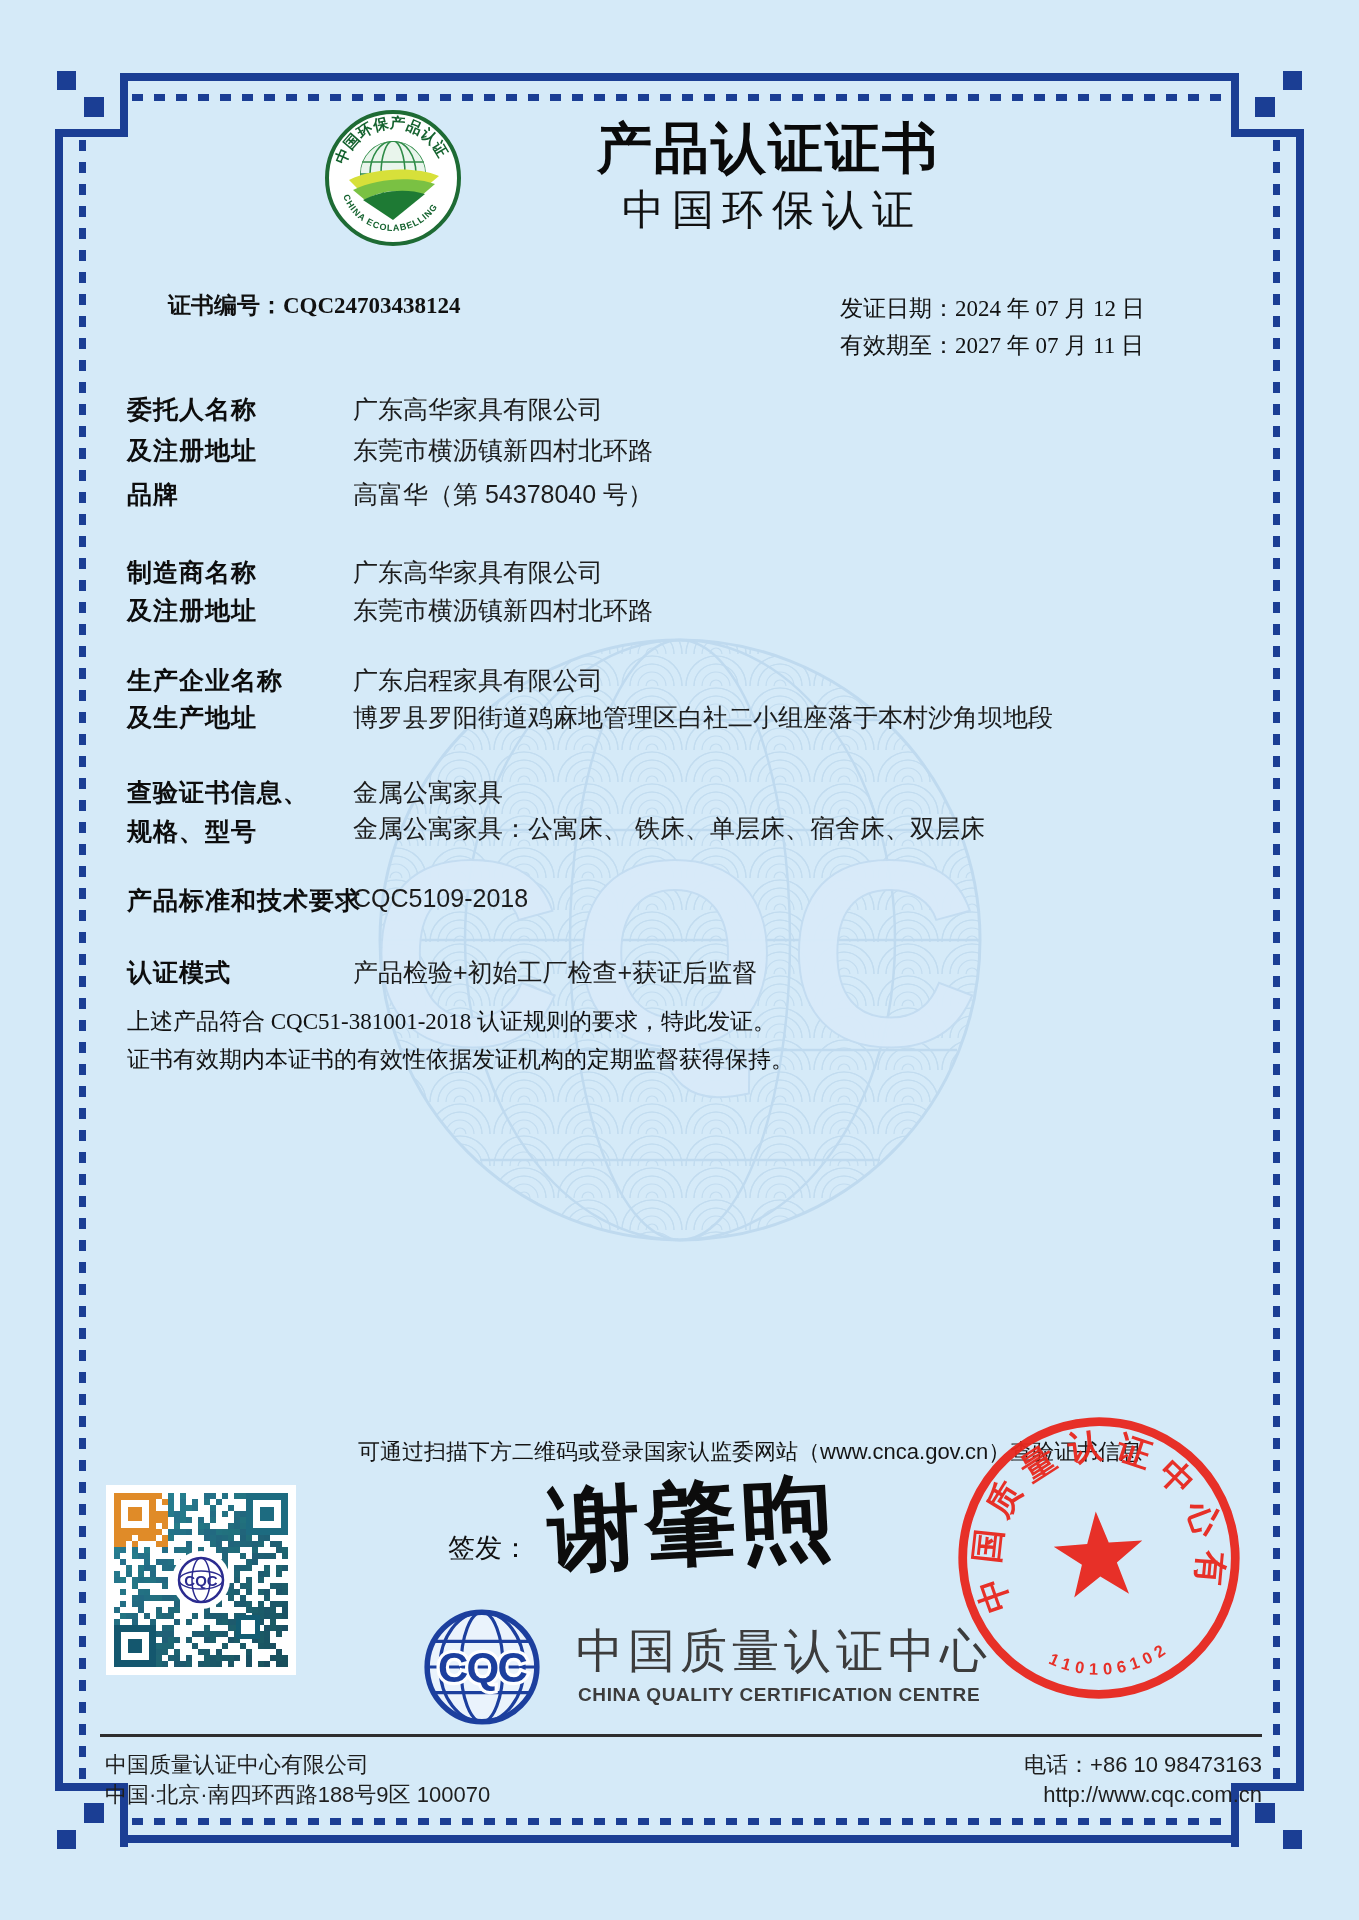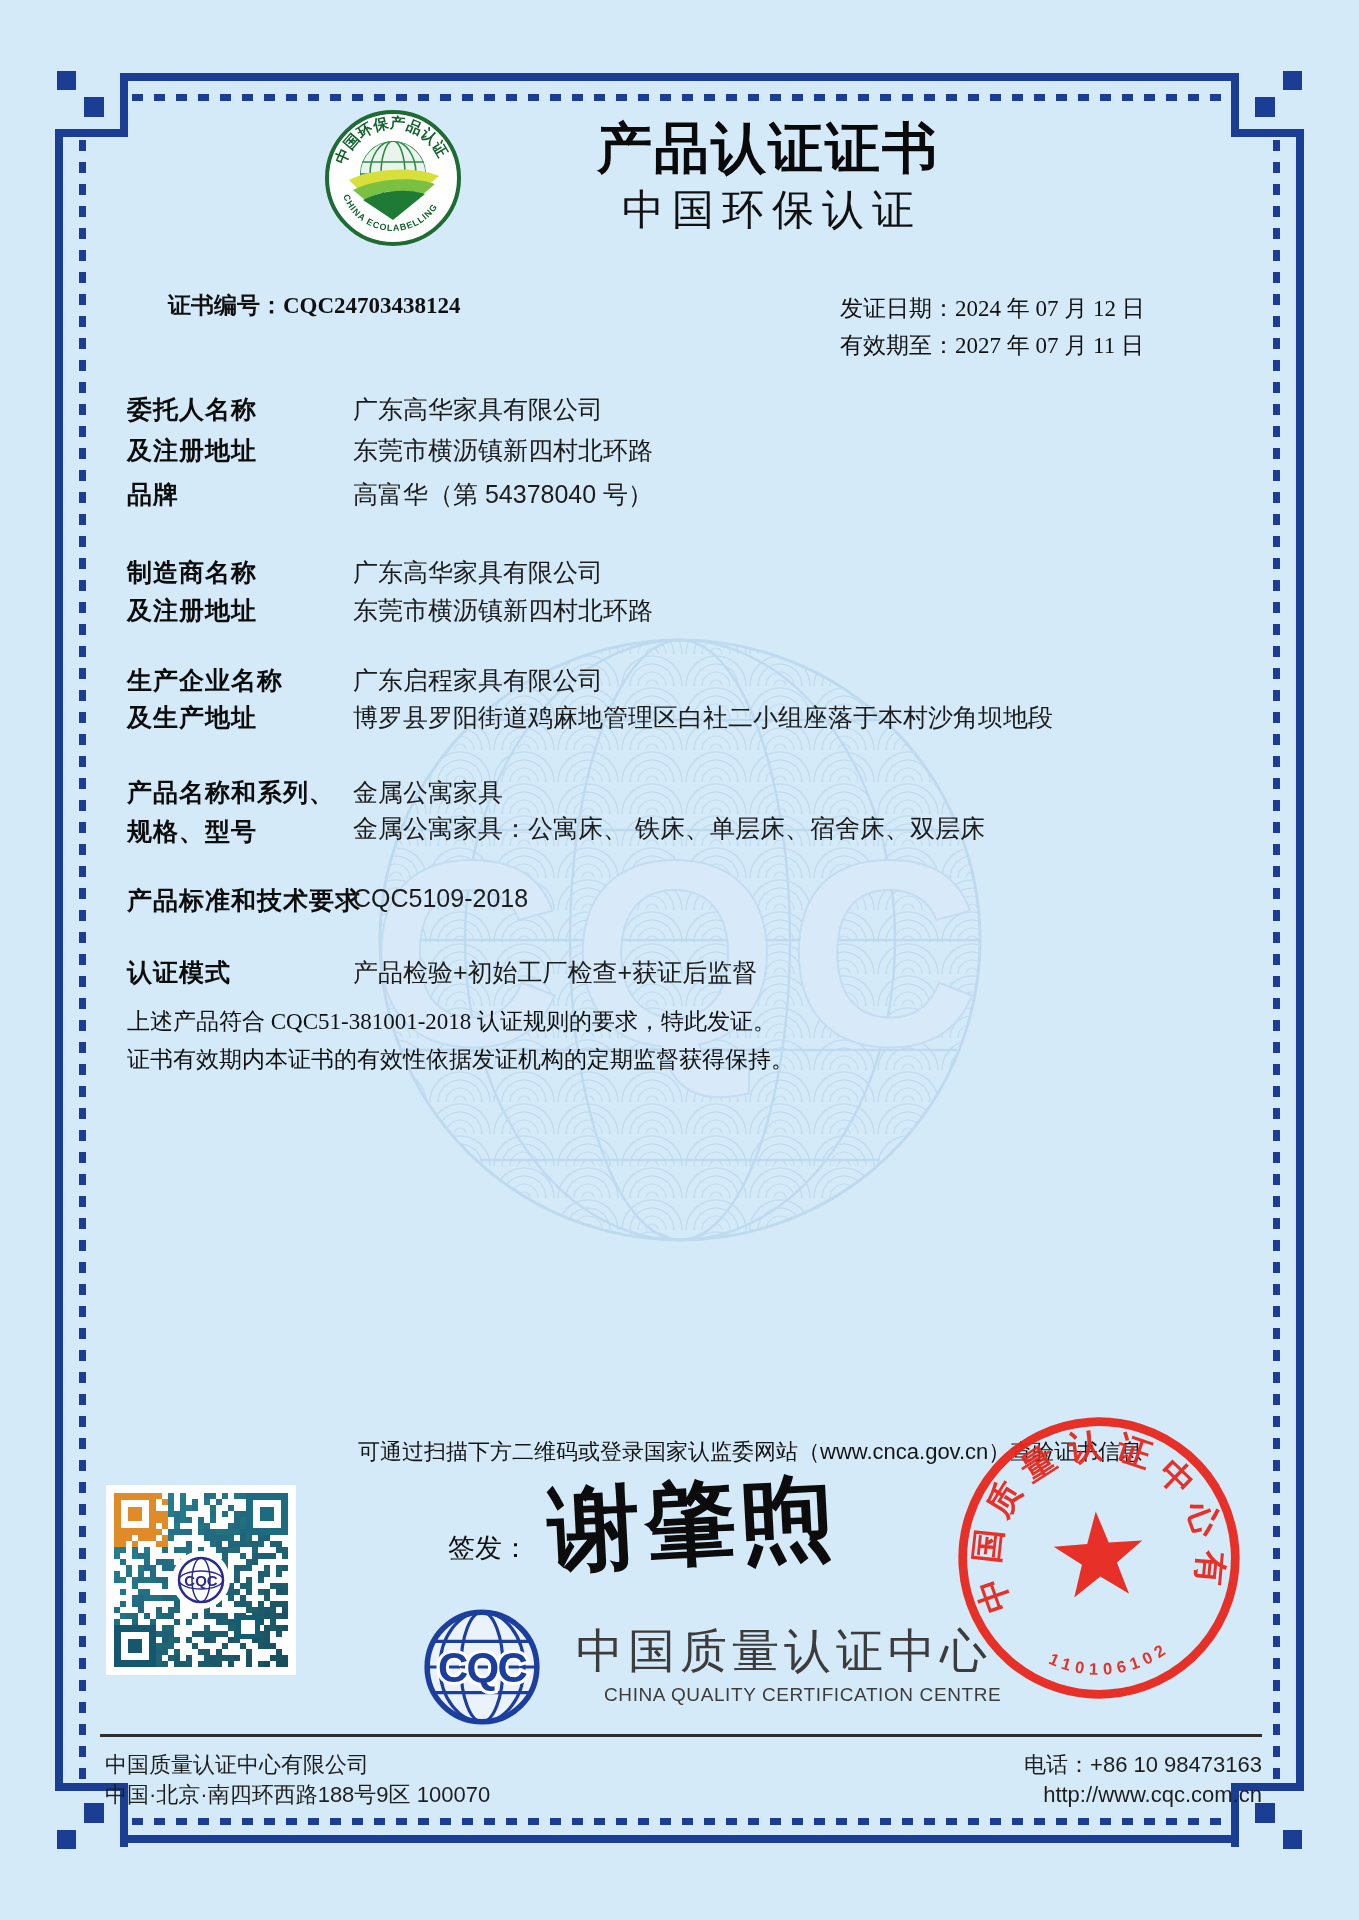--- a/index.html
+++ b/index.html
@@ -55,21 +55,21 @@
   .fvalue{position:absolute;left:353px;font-size:25px;color:#1c1c1c;z-index:3}
   .stmt{position:absolute;left:127px;font-size:23px;color:#111;z-index:3}
 
   
   #verify-note{position:absolute;left:358px;top:1437px;font-size:22px;color:#151515;z-index:3}
   #sign-label{position:absolute;left:448px;top:1530px;font-size:27px;color:#111;z-index:3}
   #signature{position:absolute;left:548px;top:1462px;font-size:92px;font-weight:bold;color:#0c0c0c;
     font-family:"DejaVu Serif","Liberation Serif",serif;transform:rotate(-3deg);letter-spacing:4px;z-index:3}
   #cqc-logo{position:absolute;left:418px;top:1603px;z-index:3}
   #issuer-cn{position:absolute;left:576px;top:1620px;font-size:47px;color:#3c3c3c;letter-spacing:5px;z-index:3}
-  #issuer-en{position:absolute;left:604px;top:1684px;font-size:19px;font-weight:normal;color:#3c3c3c;letter-spacing:0.6px;z-index:3}
+  #issuer-en{position:absolute;left:578px;top:1684px;font-size:19px;font-weight:bold;color:#3c3c3c;letter-spacing:0.6px;z-index:3}
   #rule{position:absolute;left:100px;top:1734px;width:1162px;height:3px;background:#2e2e2e;z-index:3}
   #footer-left{position:absolute;left:105px;top:1750px;font-size:22px;color:#1e1e1e;line-height:30px;z-index:3}
   #footer-right{position:absolute;right:97px;top:1750px;font-size:22px;color:#1e1e1e;line-height:30px;text-align:right;z-index:3}
 
   #seal{position:absolute;left:953px;top:1412px;z-index:5;opacity:0.95;transform:rotate(-4deg)}
 
   
   #qr{position:absolute;left:106px;top:1485px;width:190px;height:190px;background:#fff;padding:8px;z-index:4}
   #qr-grid{position:relative;width:174px;height:174px;display:grid;grid-template-columns:repeat(29,1fr);grid-template-rows:repeat(29,1fr)}
   .finder{position:absolute;width:42px;height:42px;border:7px solid #000;background:#fff;z-index:2}
@@ -198,21 +198,21 @@
   <div class="flabel" style="top:556px">制造商名称</div>
   <div class="fvalue" style="top:556px">广东高华家具有限公司</div>
   <div class="flabel" style="top:594px">及注册地址</div>
   <div class="fvalue" style="top:594px">东莞市横沥镇新四村北环路</div>
 
   <div class="flabel" style="top:664px">生产企业名称</div>
   <div class="fvalue" style="top:664px">广东启程家具有限公司</div>
   <div class="flabel" style="top:701px">及生产地址</div>
   <div class="fvalue" style="top:701px">博罗县罗阳街道鸡麻地管理区白社二小组座落于本村沙角坝地段</div>
 
-  <div class="flabel" style="top:776px">产品名称和系列、</div>
+  <div class="flabel" style="top:776px">查验证书信息、</div>
   <div class="fvalue" style="top:776px">金属公寓家具</div>
   <div class="flabel" style="top:815px">规格、型号</div>
   <div class="fvalue" style="top:812px">金属公寓家具：公寓床、 铁床、单层床、宿舍床、双层床</div>
 
   <div class="flabel" style="top:884px">产品标准和技术要求</div>
   <div class="fvalue" style="top:884px">CQC5109-2018</div>
 
   <div class="flabel" style="top:956px">认证模式</div>
   <div class="fvalue" style="top:956px">产品检验+初始工厂检查+获证后监督</div>
 

